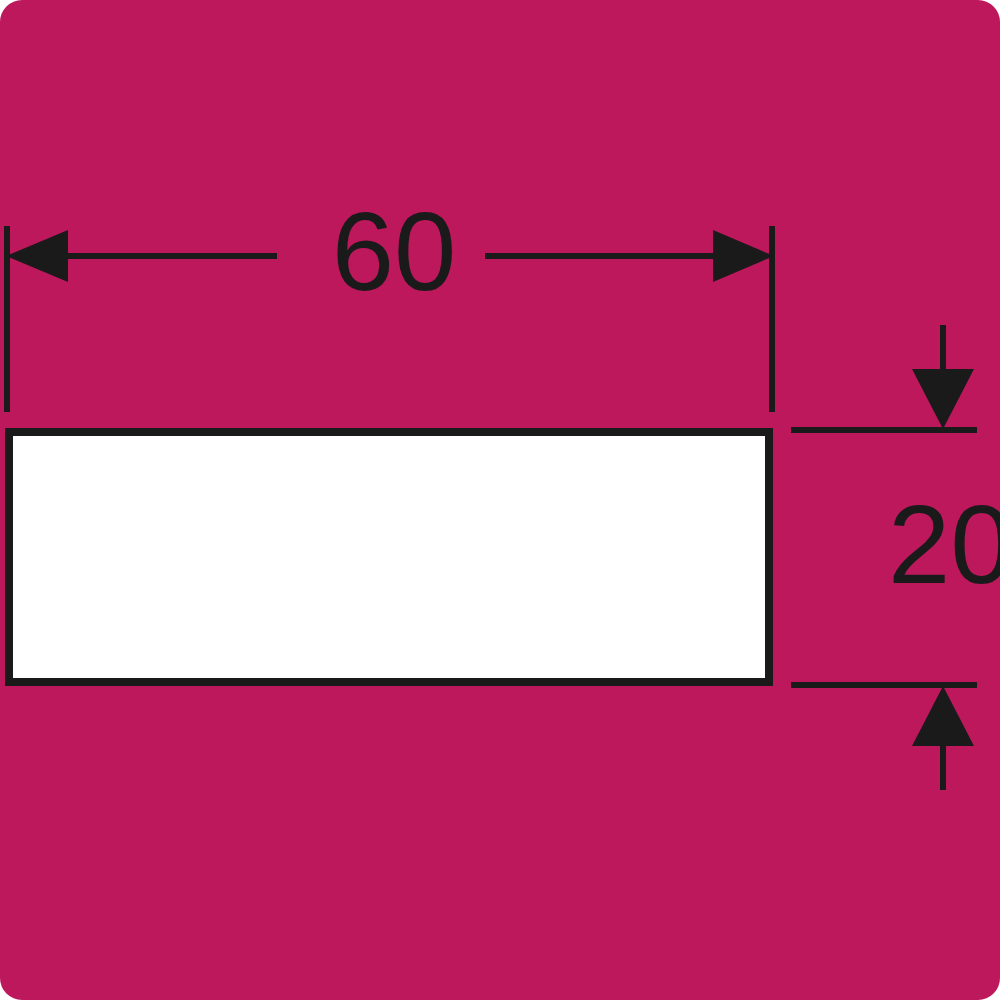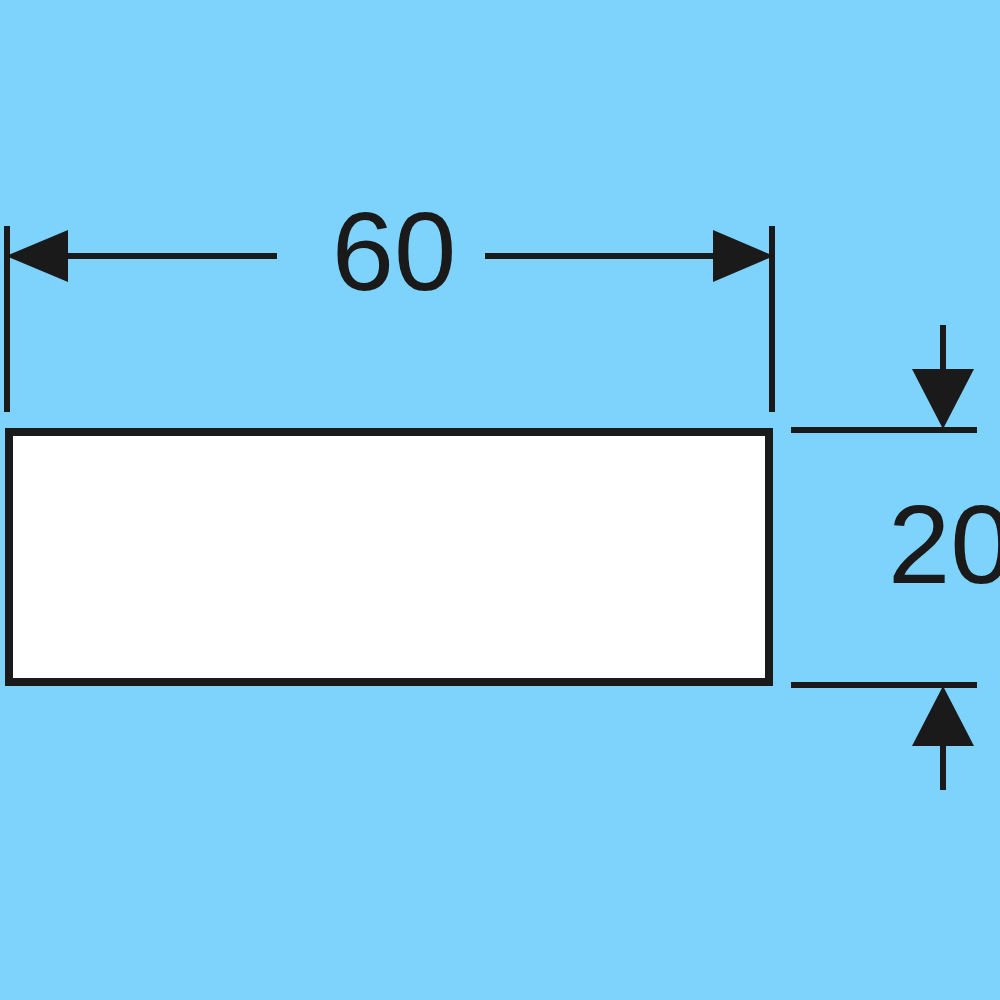--- a/index.html
+++ b/index.html
@@ -8,22 +8,23 @@
     padding: 0;
     background: #ffffff;
   }
   body {
     font-family: "Liberation Sans", sans-serif;
   }
   #drawing-canvas {
     position: relative;
     width: 1000px;
     height: 1000px;
-    background: #7dd3fc;
+    background: #be185d;
     overflow: hidden;
+    border-radius: 22px;
   }
   #drawing-svg {
     position: absolute;
     top: 0;
     left: 0;
     width: 1000px;
     height: 1000px;
     display: block;
   }
   .dim-text {

